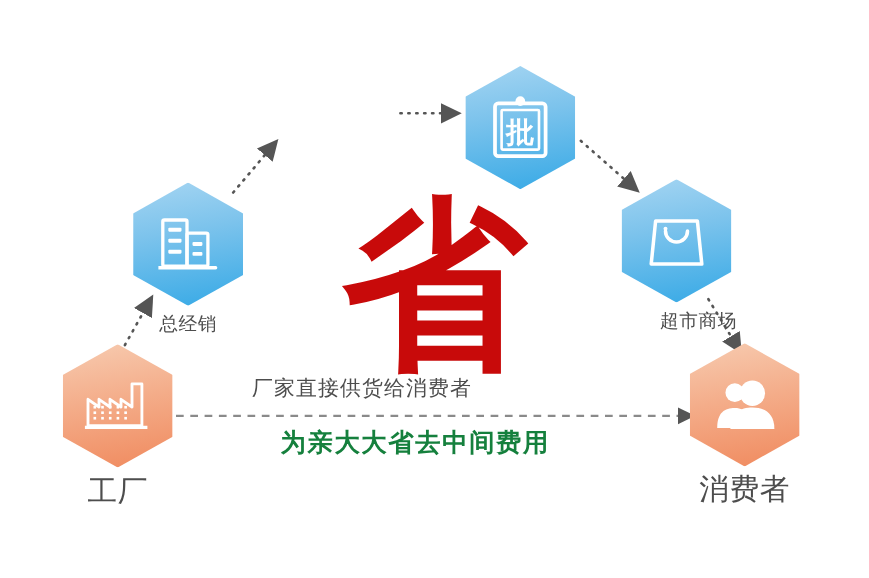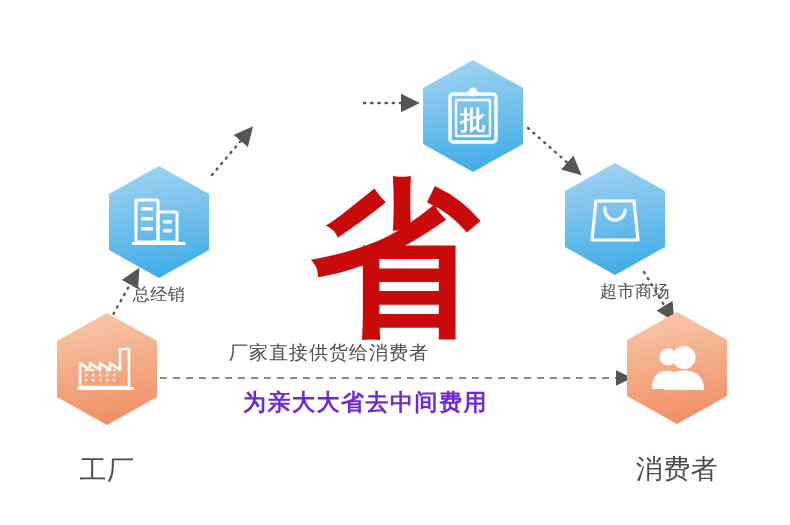--- a/index.html
+++ b/index.html
@@ -55,27 +55,27 @@
   }
   .nlabel {
     margin-top: 5px;
     font-size: 17px;
     color: #4d4d4d;
     letter-spacing: 0.5px;
     white-space: nowrap;
   }
   .nlabel.big {
     font-size: 27px;
-    margin-top: 27px;
+    margin-top: 3px;
     color: #4d4d4d;
   }
 
   
   #node-factory       { left: 52px;  top: 313px; }
-  #node-distributor   { left: 104px; top: 166px; }
+  #node-distributor   { left: 116px; top: 166px; }
   #node-agent         { left: 258px; top: 60px;  }
   #node-wholesaler    { left: 418px; top: 60px;  }
   #node-supermarket   { left: 560px; top: 163px; text-align: right; }
   #node-consumer      { left: 622px; top: 312px; }
 
   
   #big-char {
     position: absolute;
     left: 0;
     top: 175px;
@@ -101,22 +101,23 @@
     letter-spacing: 1px;
   }
   #caption-bottom {
     position: absolute;
     left: 0;
     top: 387px;
     width: 731px;
     text-align: center;
     font-size: 23px;
     font-weight: bold;
-    color: #6d28d9;
+    color: #15803d;
     letter-spacing: 1.5px;
+    padding-left: 12px;
   }
 </style>
 </head>
 <body>
 
 <div id="canvas">
 
   <svg class="svg-layer" viewBox="0 0 790 525" xmlns="http://www.w3.org/2000/svg">
     <defs>
       <marker id="ah" markerWidth="9" markerHeight="9" refX="6" refY="4.5" orient="auto">

